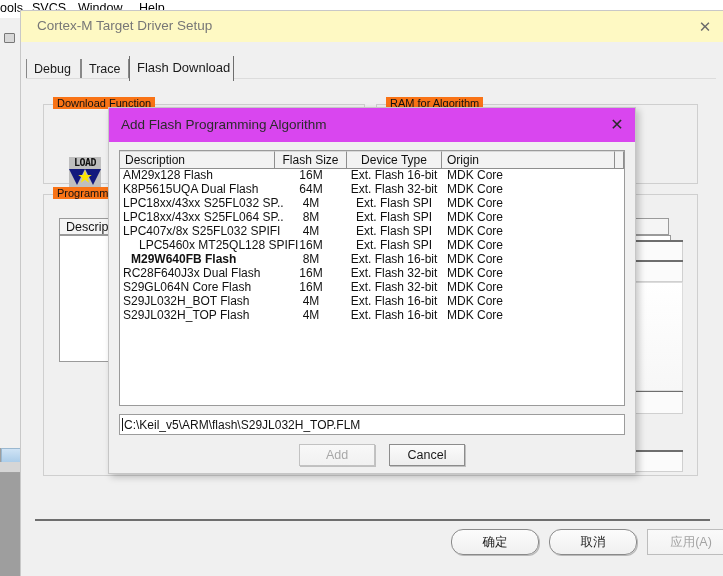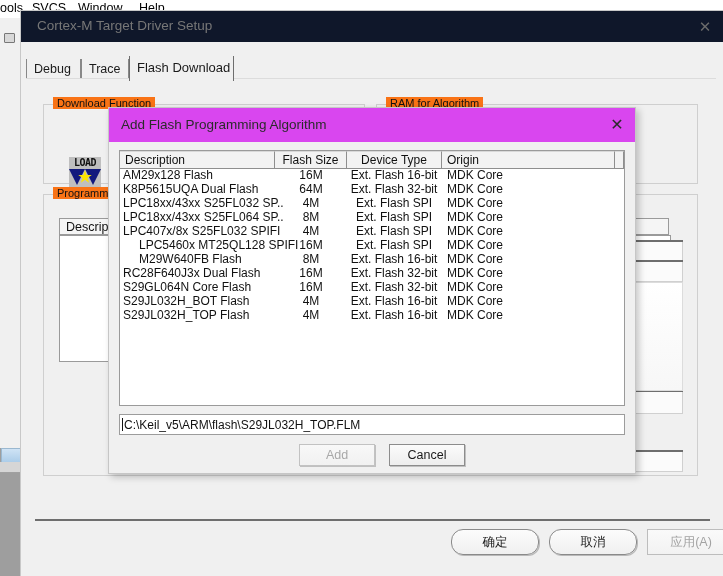--- a/index.html
+++ b/index.html
@@ -59,21 +59,21 @@
   
   .win {
     position: absolute; left: 20px; top: 10px; width: 703px; height: 566px;
     background: #f0f0f0;
     border: 1px solid #c8c8c8;
     border-right: none; border-bottom: none;
     box-shadow: 0 0 0 0 rgba(0,0,0,0);
   }
   .win-title {
     position: absolute; left: 0; top: 0; width: 703px; height: 31px;
-    background: #0f172a;
+    background: #fef9c3;
   }
   .win-title-text {
     position: absolute; left: 16px; top: 7px;
     font-size: 13.5px; color: #777777;
     font-family: "Liberation Sans", sans-serif;
     white-space: nowrap;
   }
   .win-close {
     position: absolute; right: 6px; top: 5px; width: 26px; height: 22px;
     color: #6b6b6b; font-size: 15px; line-height: 22px; text-align: center;
@@ -379,21 +379,21 @@
             <div class="lv-cell center" style="left: 225px; width: 98px;">Ext. Flash SPI</div>
             <div class="lv-cell leftal" style="left: 327px; width: 120px;">MDK Core</div>
           </div>
           <div class="lv-row">
             <div class="lv-cell leftal" style="left: 19px; width: 160px;">LPC5460x MT25QL128 SPIFI</div>
             <div class="lv-cell center" style="left: 155px; width: 72px;">16M</div>
             <div class="lv-cell center" style="left: 225px; width: 98px;">Ext. Flash SPI</div>
             <div class="lv-cell leftal" style="left: 327px; width: 120px;">MDK Core</div>
           </div>
           <div class="lv-row">
-            <div class="lv-cell leftal" style="left: 19px; width: 160px;">M29W640FB Flash</div>
+            <div class="lv-cell leftal" style="left: 11px; width: 160px; font-weight: bold;">M29W640FB Flash</div>
             <div class="lv-cell center" style="left: 155px; width: 72px;">8M</div>
             <div class="lv-cell center" style="left: 225px; width: 98px;">Ext. Flash 16-bit</div>
             <div class="lv-cell leftal" style="left: 327px; width: 120px;">MDK Core</div>
           </div>
           <div class="lv-row">
             <div class="lv-cell leftal" style="left: 3px; width: 160px;">RC28F640J3x Dual Flash</div>
             <div class="lv-cell center" style="left: 155px; width: 72px;">16M</div>
             <div class="lv-cell center" style="left: 225px; width: 98px;">Ext. Flash 32-bit</div>
             <div class="lv-cell leftal" style="left: 327px; width: 120px;">MDK Core</div>
           </div>

